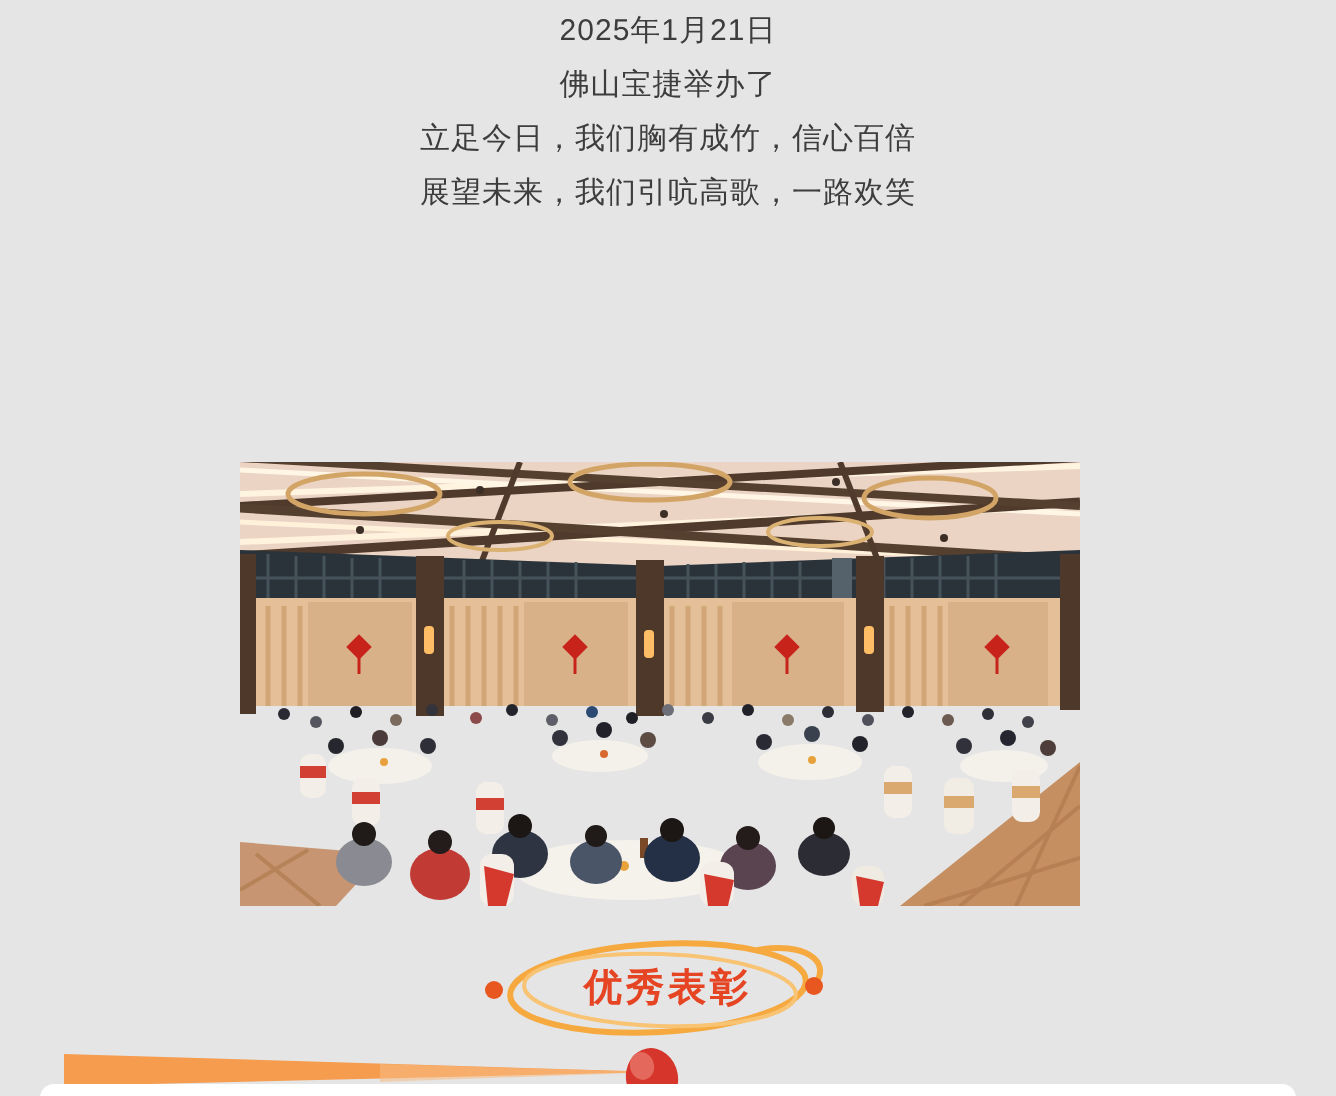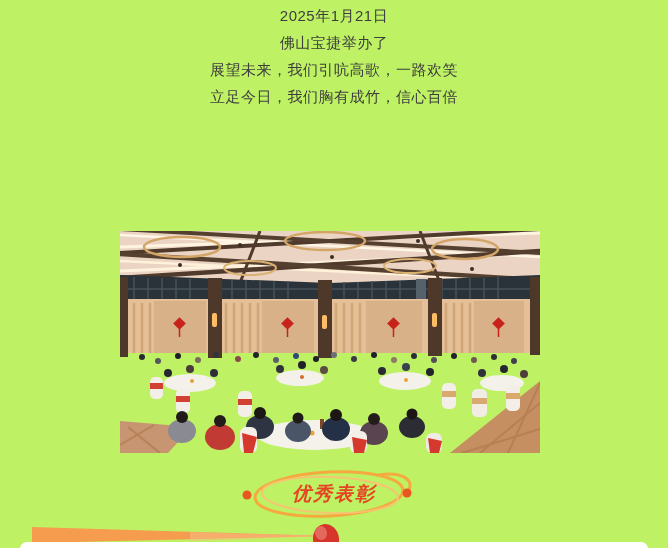--- a/index.html
+++ b/index.html
@@ -1,31 +1,31 @@
 <!DOCTYPE html>
 <html><head>
 <meta charset="utf-8">
 <style>
   * { margin:0; padding:0; box-sizing:border-box; }
   html,body { width:668px; height:548px; }
   body { font-family:"Liberation Sans","DejaVu Sans",sans-serif; overflow:hidden; }
   .page {
     position:relative; width:668px; height:548px;
-    background:#bef264; overflow:hidden;
+    background:#e5e5e5; overflow:hidden;
   }
   
   .intro { position:absolute; top:0; left:0; width:668px; text-align:center; padding-top:2px; }
   .intro p {
     font-size:15px; line-height:27px; color:#3D3D3D; letter-spacing:0.5px;
   }
   
   .photo-wrap { position:absolute; left:120px; top:231px; width:420px; height:222px; }
   .photo-wrap svg { display:block; }
   
-  .badge-wrap { position:absolute; left:0; top:466px; width:668px; height:58px;font-style:italic; }
+  .badge-wrap { position:absolute; left:0; top:466px; width:668px; height:58px; }
   .badge-inner { position:relative; width:210px; height:58px; margin:0 auto; }
   .badge-inner svg { position:absolute; left:0; top:0; }
   .badge-label {
     position:absolute; left:0; top:0; width:210px; height:58px;
     display:flex; align-items:center; justify-content:center;
     font-size:19px; font-weight:bold; color:#E64524; letter-spacing:2px;
     padding-bottom:2px;
   }
   
   .bottom-decor { position:absolute; left:0; top:520px; width:668px; height:28px; }
@@ -35,22 +35,22 @@
   }
 </style>
 </head>
 <body>
 
 <div class="page">
 
   <div class="intro">
     <p>2025年1月21日</p>
     <p>佛山宝捷举办了</p>
+    <p>立足今日，我们胸有成竹，信心百倍</p>
     <p>展望未来，我们引吭高歌，一路欢笑</p>
-    <p>立足今日，我们胸有成竹，信心百倍</p>
   </div>
 
   <div class="photo-wrap">
     <svg width="420" height="222" viewBox="0 0 420 222">
 
       <rect x="0" y="0" width="420" height="52" fill="#EBD4C3"></rect>
 
       <line x1="0" y1="16" x2="420" y2="2" stroke="#FFF4E0" stroke-width="3"></line>
       <line x1="0" y1="40" x2="420" y2="22" stroke="#FFF3DE" stroke-width="3"></line>
       <line x1="0" y1="4" x2="420" y2="26" stroke="#FFF6E6" stroke-width="2.5"></line>

